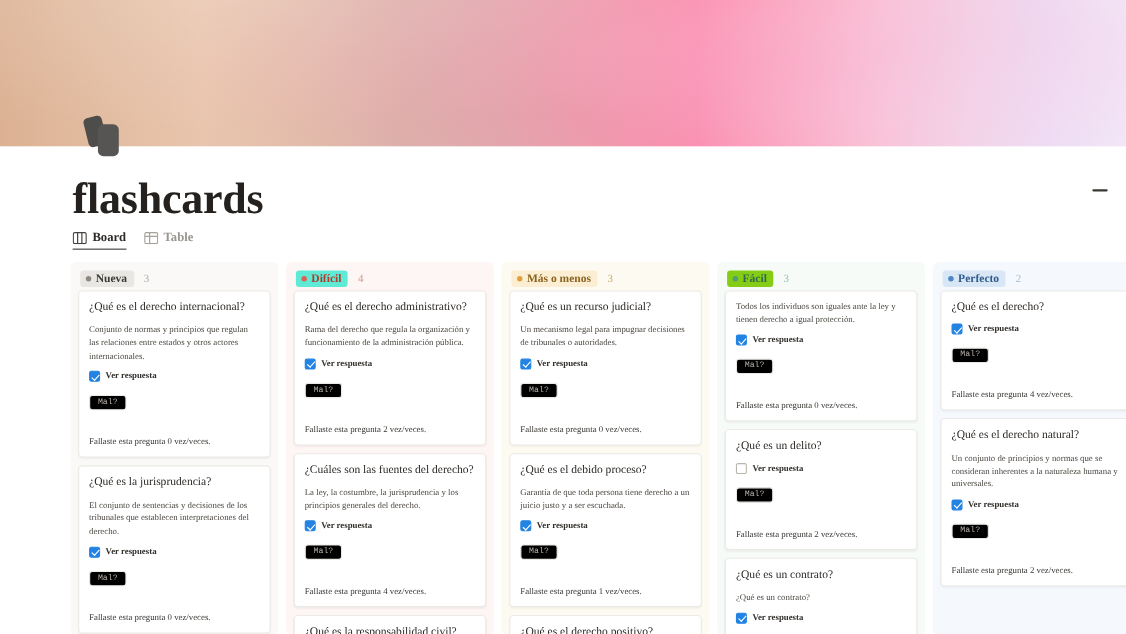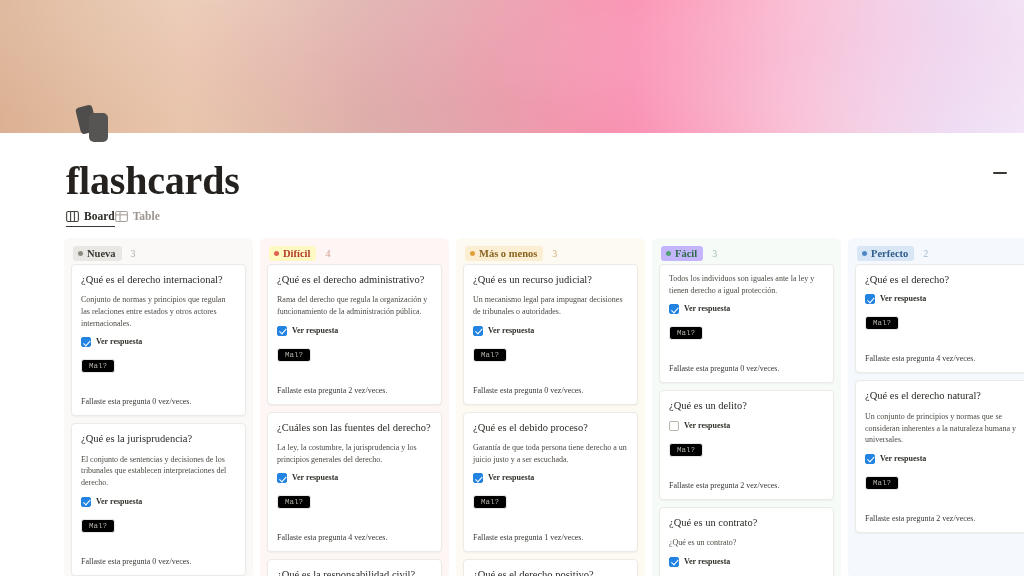--- a/index.html
+++ b/index.html
@@ -62,21 +62,21 @@
     display: flex; align-items: center; justify-content: center;
     cursor: pointer;
   }
   #collapse-btn .bar {
     width: 14px; height: 2.5px; background: #3a3733; border-radius: 1px;
   }
 
   
   #view-tabs {
     position: absolute; left: 66px; top: 70px;
-    display: flex; align-items: flex-end; 
+    display: flex; align-items: flex-end; gap: 16px;
     height: 24px;
   }
   .view-tab {
     display: flex; align-items: center; gap: 5px;
     font-size: 11.5px; padding-bottom: 4px;
     color: #9a958e; cursor: pointer;
     font-family: "Liberation Serif", "DejaVu Serif", serif;
     font-weight: 600;
     border-bottom: 1.6px solid transparent;
   }
@@ -217,21 +217,21 @@
       <div class="card"><div class="card-q">¿Qué es la jurisprudencia?</div><div class="card-a">El conjunto de sentencias y decisiones de los tribunales que establecen interpretaciones del derecho.</div><div class="row-check">
           <span class="cb on"></span>
           <span class="cb-label">Ver respuesta</span>
         </div><div class="mal-btn">Mal?</div><div class="fail-text">Fallaste esta pregunta 0 vez/veces.</div></div>
       <div class="card">
         <div class="card-q">¿Qué es la acción judicial?</div>
       </div>
     </div>
     <div class="column" style="background: rgb(253, 246, 244);">
       <div class="col-head">
-        <div class="chip" style="background: #fef9c3; color: rgb(179, 59, 44);">
+        <div class="chip" style="background: #5eead4; color: rgb(179, 59, 44);">
           <span class="dot" style="background: rgb(224, 97, 79);"></span>
           <span>Difícil</span>
         </div>
         <span class="col-count" style="color: rgb(208, 156, 145);">4</span>
       </div>
       <div class="card"><div class="card-q">¿Qué es el derecho administrativo?</div><div class="card-a">Rama del derecho que regula la organización y funcionamiento de la administración pública.</div><div class="row-check">
           <span class="cb on"></span>
           <span class="cb-label">Ver respuesta</span>
         </div><div class="mal-btn">Mal?</div><div class="fail-text">Fallaste esta pregunta 2 vez/veces.</div></div>
       <div class="card"><div class="card-q">¿Cuáles son las fuentes del derecho?</div><div class="card-a">La ley, la costumbre, la jurisprudencia y los principios generales del derecho.</div><div class="row-check">
@@ -265,21 +265,21 @@
       <div class="card">
         <div class="card-q">¿Qué es el derecho positivo?</div>
         <div class="row-check">
           <span class="cb"></span>
           <span class="cb-label">Ver respuesta</span>
         </div>
       </div>
     </div>
     <div class="column" style="background: rgb(246, 251, 248);">
       <div class="col-head">
-        <div class="chip" style="background: #c4b5fd; color: rgb(47, 107, 74);">
+        <div class="chip" style="background: #84cc16; color: rgb(47, 107, 74);">
           <span class="dot" style="background: rgb(79, 159, 116);"></span>
           <span>Fácil</span>
         </div>
         <span class="col-count" style="color: rgb(157, 191, 171);">3</span>
       </div>
       <div class="card"><div class="card-a">Todos los individuos son iguales ante la ley y tienen derecho a igual protección.</div><div class="row-check">
           <span class="cb on"></span>
           <span class="cb-label">Ver respuesta</span>
         </div><div class="mal-btn">Mal?</div><div class="fail-text">Fallaste esta pregunta 0 vez/veces.</div></div>
       <div class="card"><div class="card-q">¿Qué es un delito?</div><div class="row-check">

